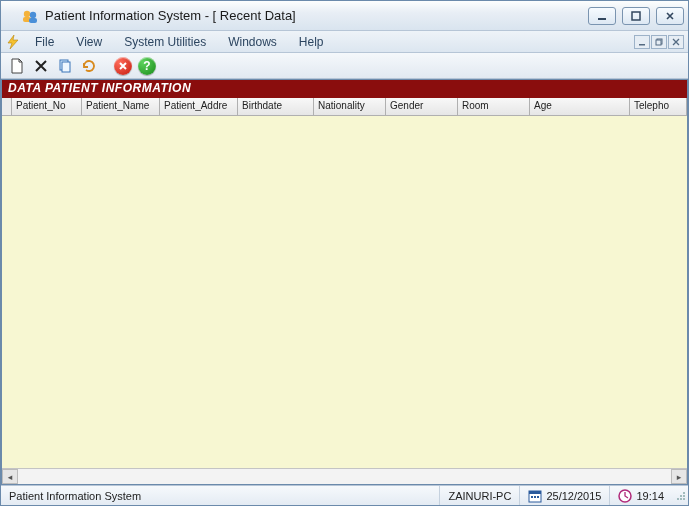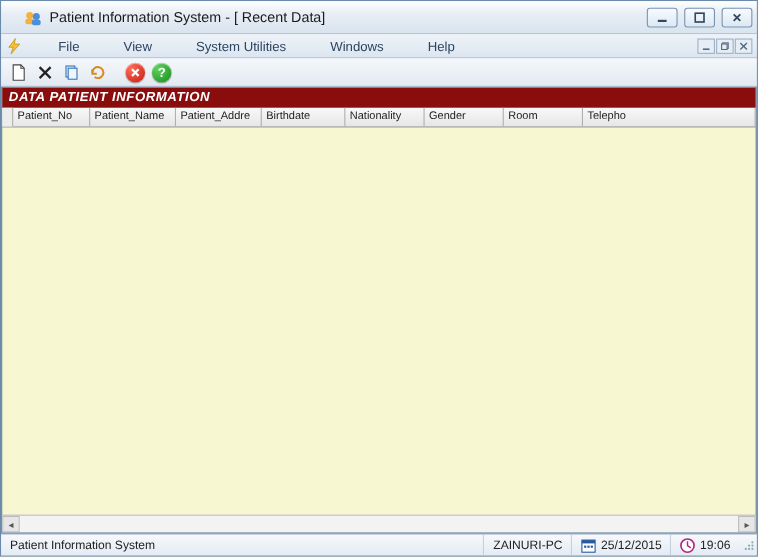--- a/index.html
+++ b/index.html
@@ -34,21 +34,21 @@
     cursor: default;
   }
   
   .menubar {
     height: 22px;
     background: linear-gradient(#eef3f8, #dce6f0);
     display: flex;
     align-items: center;
     padding: 0 4px;
     border-bottom: 1px solid #b6c5d6;
-    gap: 20px;
+    gap: 2px;
   }
   .menubar .bolt-icon { width: 16px; height: 16px; margin-right: 2px; }
   .menu-item { padding: 2px 10px; color: #2c4560; cursor: default; }
   .mdi-controls { margin-left: auto; display: flex; gap: 1px; }
   .mdi-btn {
     width: 16px; height: 14px;
     border: 1px solid #9db2c8;
     background: #e6edf4;
     font-size: 9px; line-height: 1;
     display: flex; align-items: center; justify-content: center;
@@ -261,20 +261,21 @@
   <div class="banner">DATA PATIENT INFORMATION</div>
   <div class="grid-header">
     <div class="row-marker"></div>
     <div class="col-h" style="width:70px">Patient_No</div>
     <div class="col-h" style="width:78px">Patient_Name</div>
     <div class="col-h" style="width:78px">Patient_Addre</div>
     <div class="col-h" style="width:76px">Birthdate</div>
     <div class="col-h" style="width:72px">Nationality</div>
     <div class="col-h" style="width:72px">Gender</div>
     <div class="col-h" style="width:72px">Room</div>
+    <div class="col-h" style="width:100px">Age</div>
     <div class="col-h" style="flex:1">Telepho</div>
   </div>
   <div class="grid-body"></div>
   <div class="hscroll">
     <div class="arrow">◂</div>
     <div class="track"></div>
     <div class="arrow">▸</div>
   </div>
 </div>
 
@@ -293,21 +294,21 @@
     </span>
     <span>25/12/2015</span>
   </div>
   <div class="status-cell" style="border-right:none">
     <span class="status-icon">
       <svg viewBox="0 0 14 14">
           <circle cx="7" cy="7" r="6" fill="#fff" stroke="#b02a7a" stroke-width="1.5"></circle>
           <path d="M7 3 V7 L10 9" stroke="#b02a7a" stroke-width="1.3" fill="none"></path>
         </svg>
     </span>
-    <span>19:06</span>
+    <span>19:14</span>
   </div>
   <div class="grip">
     <svg width="12" height="12" viewBox="0 0 12 12">
       <circle cx="10" cy="10" r="1" fill="#8aa"></circle>
         <circle cx="7" cy="10" r="1" fill="#8aa"></circle>
         <circle cx="4" cy="10" r="1" fill="#8aa"></circle>
       <circle cx="10" cy="7" r="1" fill="#8aa"></circle>
         <circle cx="7" cy="7" r="1" fill="#8aa"></circle>
       <circle cx="10" cy="4" r="1" fill="#8aa"></circle>
     </svg>

